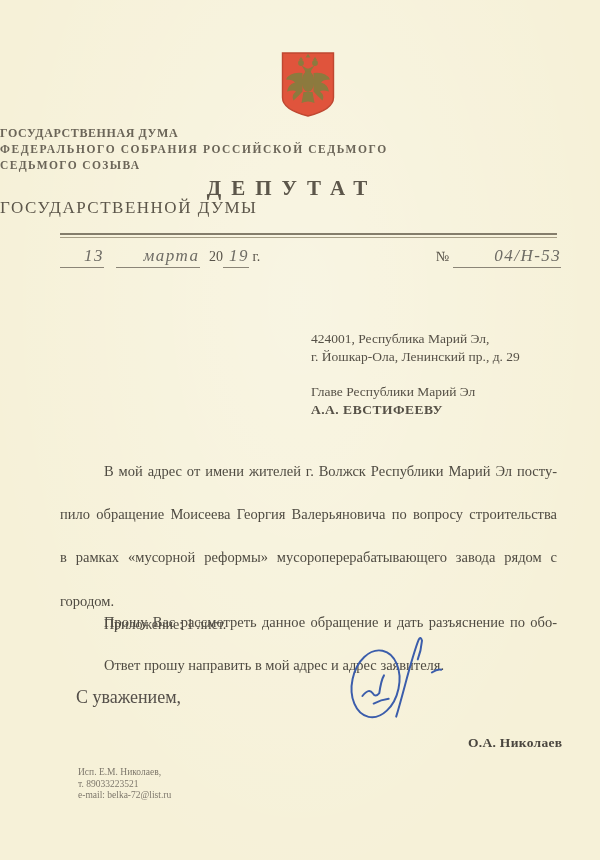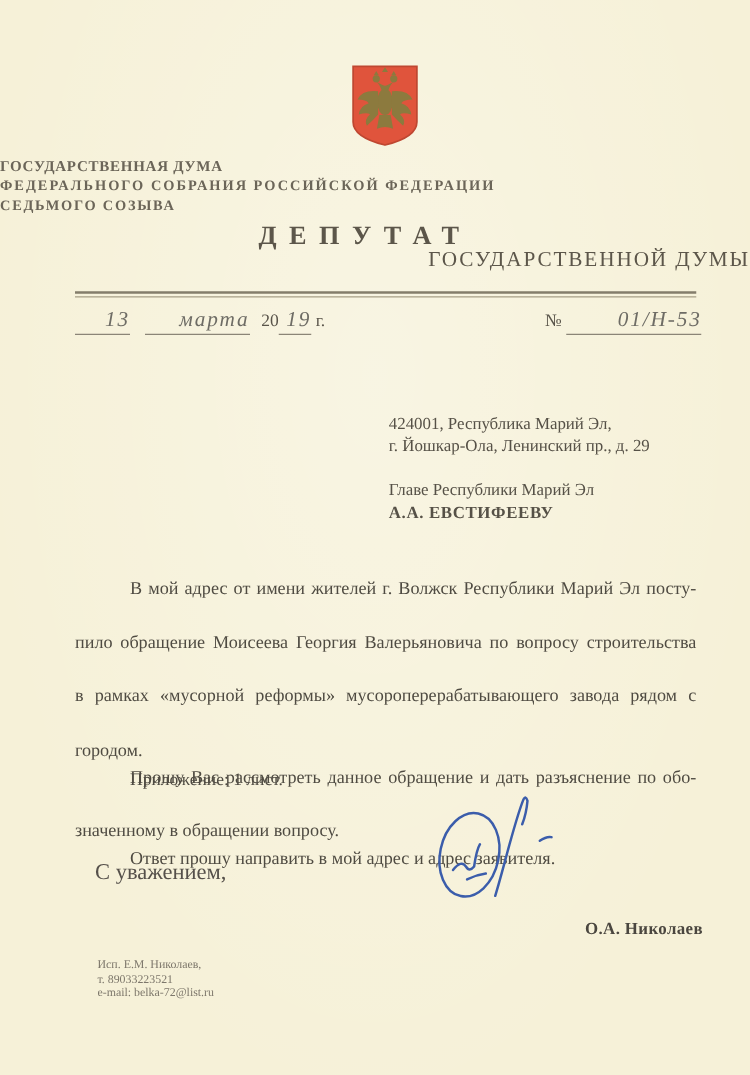--- a/index.html
+++ b/index.html
@@ -16,21 +16,21 @@
   
   .emblem { position:absolute; left:280px; top:50px; width:56px; height:69px; }
 
   
   .org { position:absolute; left:0; top:126px; width:600px; text-align:left; color:#6b6558; }
   .org-l1 { font-size:12px; font-weight:bold; letter-spacing:0.6px; line-height:15px; }
   .org-l2 { font-size:11.5px; font-weight:bold; letter-spacing:1.6px; line-height:16px; }
   .org-l3 { font-size:11.5px; font-weight:bold; letter-spacing:1.4px; line-height:16px; }
   .dep1 { position:absolute; left:0; top:176px; width:584px; text-align:center;
           font-size:21px; font-weight:bold; letter-spacing:10px; color:#5c564a; }
-  .dep2 { position:absolute; left:0; top:198px; width:600px; text-align:right;
+  .dep2 { position:absolute; left:0; top:198px; width:600px; text-align:left;
           font-size:17px; letter-spacing:1.5px; color:#5c564a; }
 
   
   .rule { position:absolute; left:60px; top:233px; width:497px; height:0;
           border-top:2.5px solid #847d6b; }
   .rule::after { content:""; display:block; margin-top:1.5px; border-top:1px solid #a79f87; }
 
   
   .dateline { position:absolute; left:0; top:246px; width:600px; height:32px; font-size:14px; }
   .d-left  { position:absolute; left:60px; top:0; white-space:nowrap; }
@@ -87,56 +87,55 @@
       <path d="M21.5,15 Q25,19 26,24 L30,24 Q31,19 34.5,15 L30,17.5 Q28,18.5 26,17.5 Z"></path>
       <ellipse cx="28" cy="31" rx="6.2" ry="10.5"></ellipse>
       <path d="M22.5,22.5 Q10,21 6,29 Q13,29 15,32 Q8,34 7,41 Q14,39 16,41 Q11,45 13.5,50 Q19,45 22.5,41 Z"></path>
       <path d="M33.5,22.5 Q46,21 50,29 Q43,29 41,32 Q48,34 49,41 Q42,39 40,41 Q45,45 42.5,50 Q37,45 33.5,41 Z"></path>
       <path d="M23.5,41.5 L32.5,41.5 L34.5,52.5 Q28,49.5 21.5,52.5 Z"></path>
     </g>
   </svg>
 
   <div class="org">
     <div class="org-l1">ГОСУДАРСТВЕННАЯ ДУМА</div>
-    <div class="org-l2">ФЕДЕРАЛЬНОГО СОБРАНИЯ РОССИЙСКОЙ ФЕДЕРАЦИИ</div>
+    <div class="org-l2">ФЕДЕРАЛЬНОГО СОБРАНИЯ РОССИЙСКОЙ СЕДЬМОГО</div>
     <div class="org-l3">СЕДЬМОГО СОЗЫВА</div>
   </div>
   <div class="dep1">ДЕПУТАТ</div>
   <div class="dep2">ГОСУДАРСТВЕННОЙ ДУМЫ</div>
 
   <div class="rule"></div>
 
   <div class="dateline">
     <div class="d-left">
       <span class="hand u u-day">13</span>
       <span class="hand u u-month">марта</span>
       <span class="printed">20</span><span class="hand u u-year">19</span>
       <span class="printed">г.</span>
     </div>
     <div class="d-right">
-      <span class="printed">№</span><span class="hand u u-num">01/Н-53</span>
+      <span class="printed">№</span><span class="hand u u-num">04/Н-53</span>
     </div>
   </div>
 
   <div class="recipient">
     <div>424001, Республика Марий Эл,</div>
     <div>г. Йошкар-Ола, Ленинский пр., д. 29</div>
     <div class="gap"></div>
     <div>Главе Республики Марий Эл</div>
     <div class="to-bold">А.А. ЕВСТИФЕЕВУ</div>
   </div>
 
 
   <div class="bodytext">
     <div class="bl j first">В мой адрес от имени жителей г. Волжск Республики Марий Эл посту-</div>
     <div class="bl j">пило обращение Моисеева Георгия Валерьяновича по вопросу строительства</div>
     <div class="bl j">в рамках «мусорной реформы» мусороперерабатывающего завода рядом с</div>
     <div class="bl">городом.</div>
     <div class="bl j first">Прошу Вас рассмотреть данное обращение и дать разъяснение по обо-</div>
-    <div class="bl">значенному в обращении вопросу.</div>
     <div class="bl first">Ответ прошу направить в мой адрес и адрес заявителя.</div>
   </div>
 
   <div class="attachment">Приложение: 1 лист.</div>
 
   <div class="closing">С уважением,</div>
 
   <svg class="signature" viewBox="0 0 130 100" xmlns="http://www.w3.org/2000/svg">
     <g fill="none" stroke="#3b5dab" stroke-width="2.1" stroke-linecap="round">
       <ellipse cx="40" cy="53" rx="25" ry="36" transform="rotate(12 40 53)"></ellipse>

